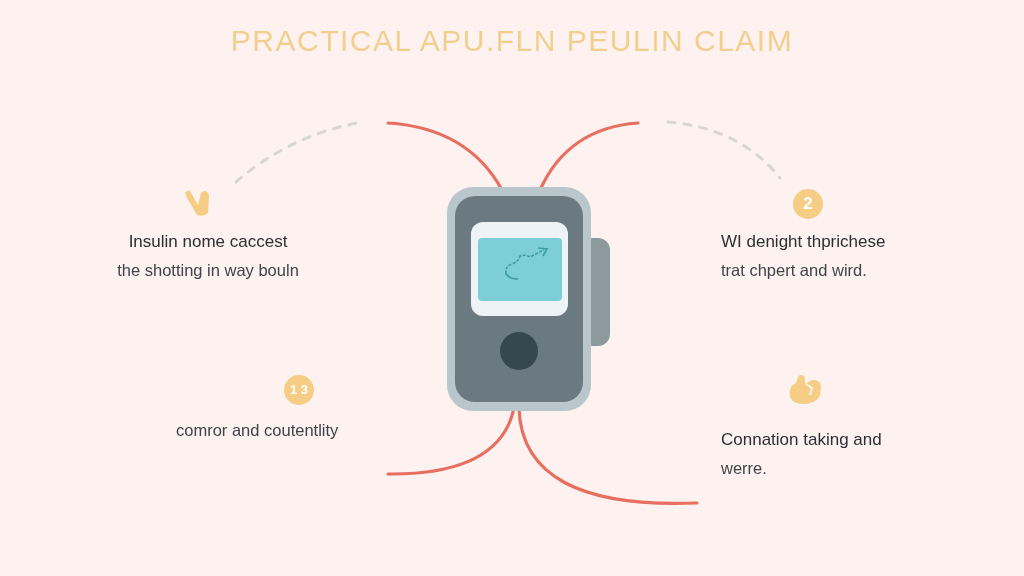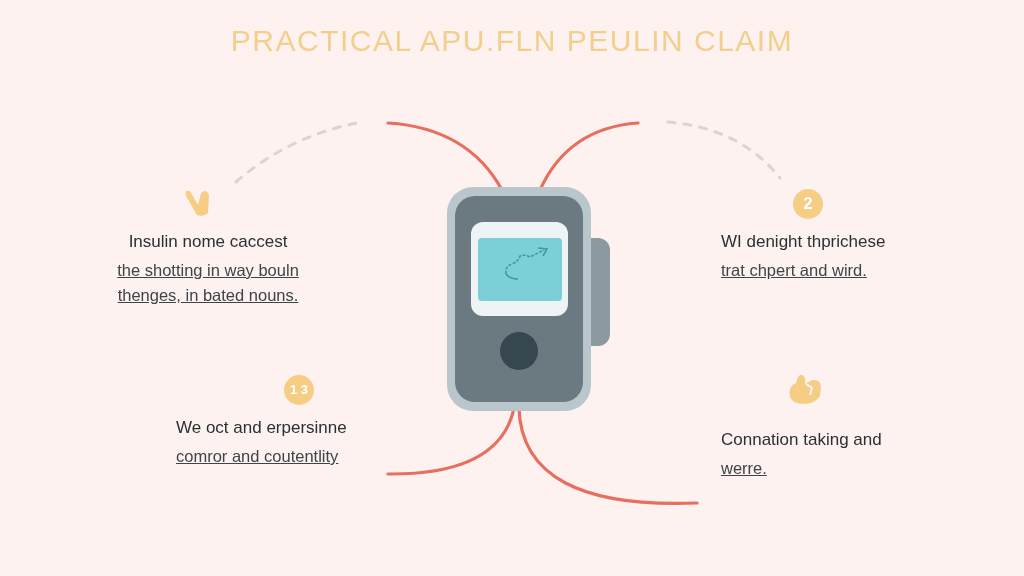--- a/index.html
+++ b/index.html
@@ -40,21 +40,20 @@
       font-size: 17px;
       color: #2b3035;
       margin-bottom: 6px;
       white-space: nowrap;
     }
     .block .line {
       font-size: 16.5px;
       color: #3f4449;
       line-height: 25px;
       white-space: nowrap;
-      text-decoration: underline;
     }
     .badge {
       position: absolute;
       width: 30px;
       height: 30px;
       border-radius: 50%;
       background: #f6cd85;
       color: #fff;
       font-size: 17px;
       text-align: center;
@@ -95,31 +94,29 @@
 
   <g>
     <path d="M790 397 Q 788 386 796 383 L 798 377 Q 802 372 805 378 L 805 384 L 812 380 Q 820 379 821 386 L 820 396 Q 815 404 803 404 Q 793 404 790 397 Z" fill="#f6cd85"></path>
     <path d="M806 384 L 812 388 L 810 395" fill="none" stroke="#fdf2ef" stroke-width="2"></path>
   </g>
 </svg>
 
 <div class="block" style="left:104px; top:232px; text-align:center; width:208px;">
   <div class="heading">Insulin nome caccest</div>
   <div class="line">the shotting in way bouln</div>
-  <div class="line">thenges, in bated nouns.</div>
 </div>
 
 <div class="badge" style="left:793px; top:189px;">2</div>
 <div class="block" style="left:721px; top:232px;">
   <div class="heading">WI denight thprichese</div>
   <div class="line">trat chpert and wird.</div>
 </div>
 
 <div class="badge" style="left:268px; top:375px; font-size:13px;margin-left:16px;">1 3</div>
 <div class="block" style="left:176px; top:418px;">
-  <div class="heading">We oct and erpersinne</div>
   <div class="line">comror and coutentlity</div>
 </div>
 
 <div class="block" style="left:721px; top:430px;">
   <div class="heading">Connation taking and</div>
   <div class="line">werre.</div>
 </div>
 
 </body></html>

